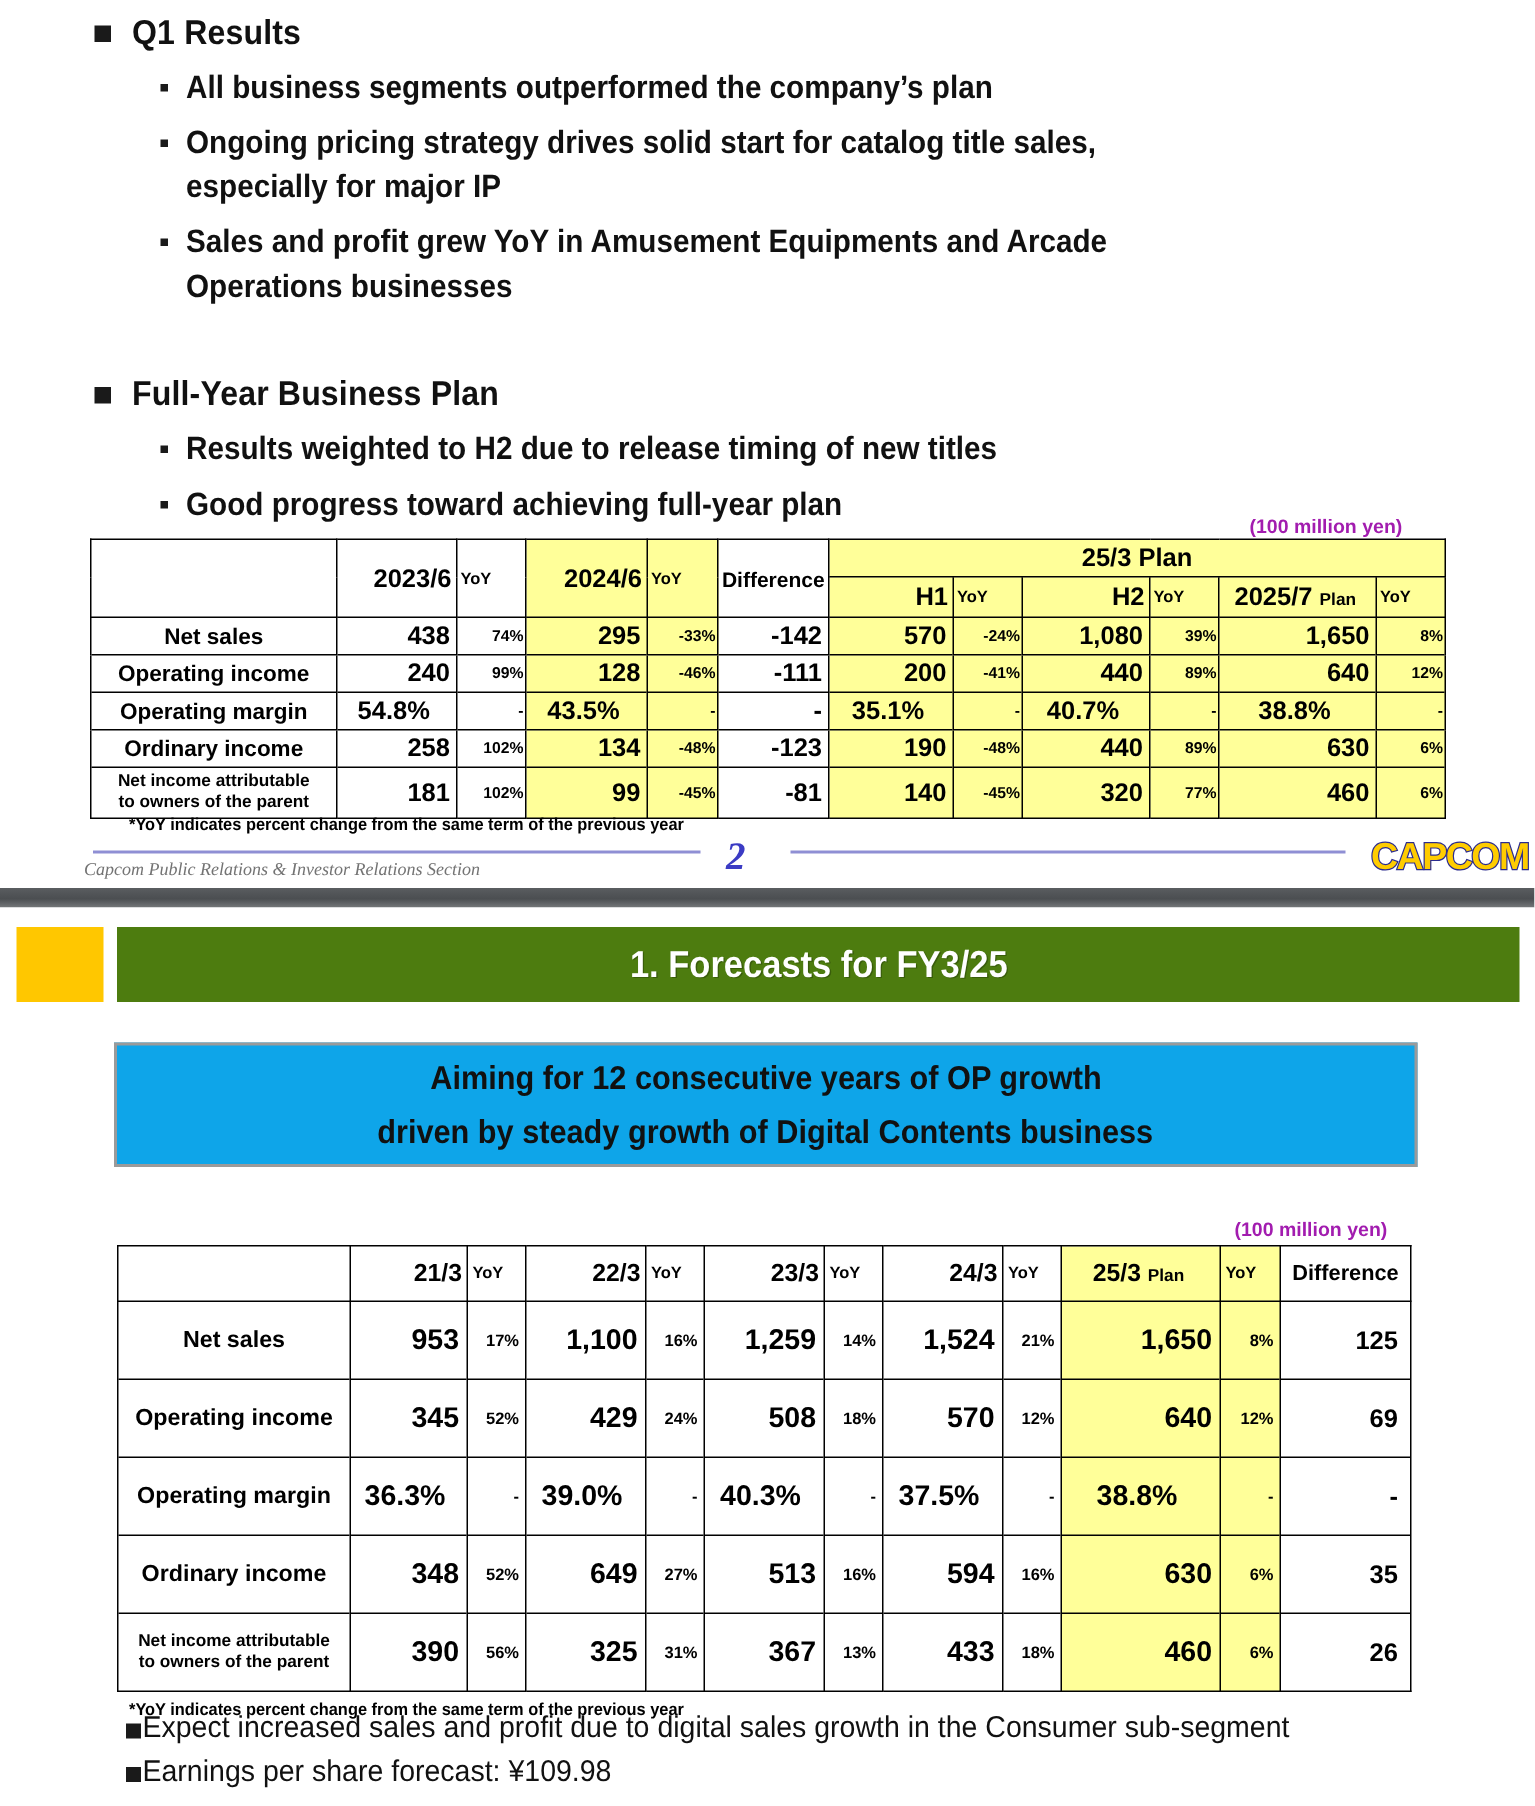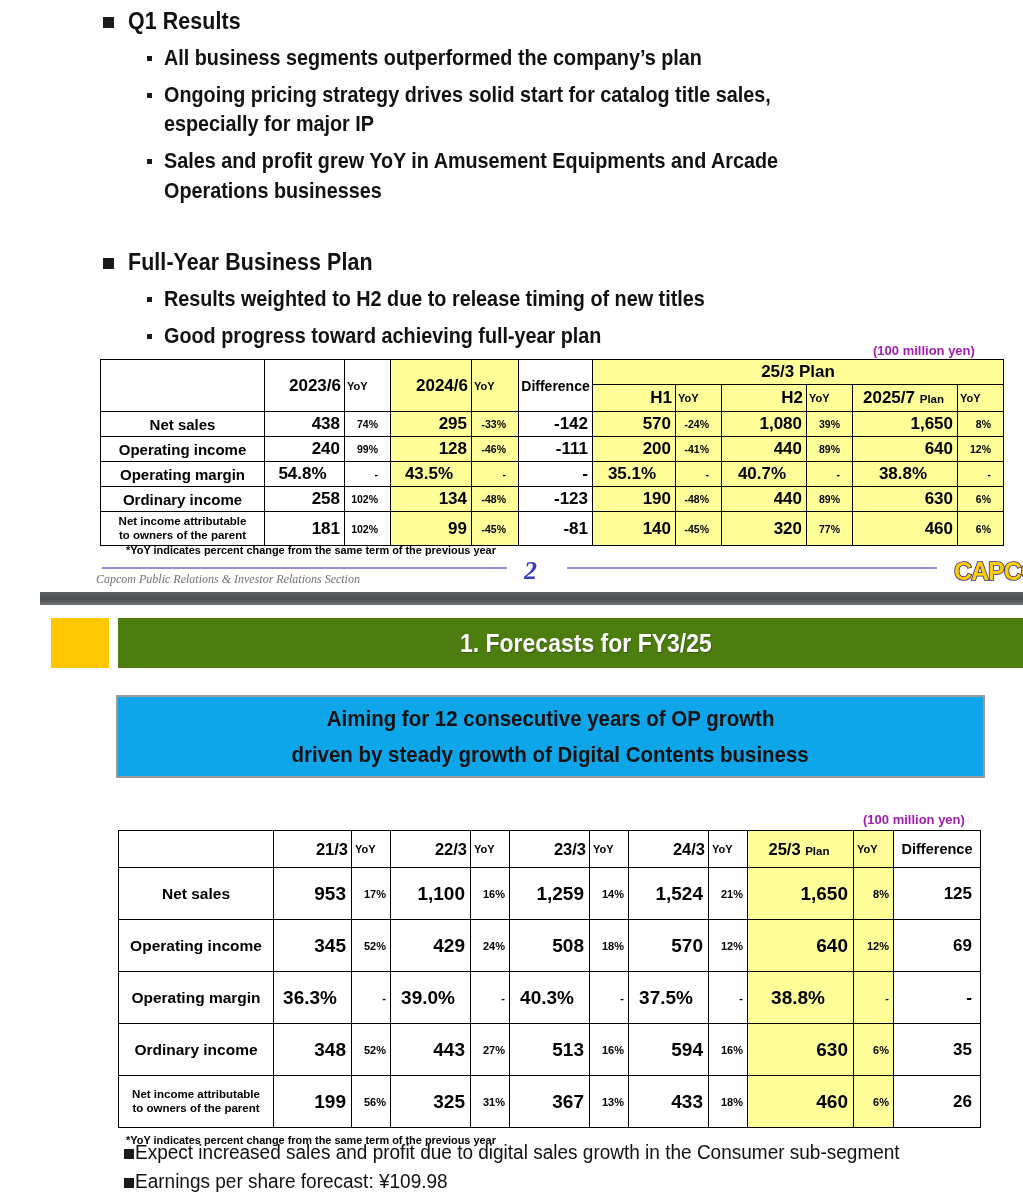--- a/index.html
+++ b/index.html
@@ -2,21 +2,21 @@
 <html><head>
 <meta charset="utf-8">
 <style>
   * { box-sizing: border-box; margin: 0; padding: 0; }
   html, body {
     width: 1023px; height: 1204px;
     background: #ffffff;
     font-family: "Liberation Sans", sans-serif;
     overflow: hidden;
   }
-  .page { position: relative; width: 836px; height: 1204px; margin-left: 40px; }
+  .page { position: relative; width: 836px; height: 1204px; }
 
   
   .slide1 { position: absolute; left:0; top:0; width:1023px; height:592px; background:#fff; }
 
   .bullet-block { position:absolute; }
   .lvl1 { display:flex; align-items:flex-start; gap:14px; }
   .sq {
     width:11px; height:11px; background:#1a1a1a; flex:none;
     margin-top:9px;
   }
@@ -46,21 +46,21 @@
   
   #t1 { position:absolute; left:60px; top:359px; width:903px; }
   #t1 td { height:25px; font-size:15px; }
   #t1 .hdr { height:52px; vertical-align:middle; }
   #t1 .hdr-y { font-size:17px; font-weight:bold; text-align:right; padding-right:3px; }
   #t1 .hdr-yoy { font-size:11px; font-weight:bold; text-align:left; padding-left:2px; }
   #t1 .hdr-plan { font-size:17px; font-weight:bold; text-align:center; }
   #t1 .rowlbl { font-size:15px; font-weight:bold; text-align:center; }
   #t1 .rowlbl-sm { font-size:11.5px; font-weight:bold; text-align:center; line-height:1.15; }
   #t1 .n { font-size:17px; font-weight:bold; text-align:right; padding-right:4px; }
-  #t1 .y { font-size:10.5px; font-weight:bold; text-align:right; padding-right:12px; }
+  #t1 .y { font-size:10.5px; font-weight:bold; text-align:right; padding-right:1px; }
   #t1 tr.dash td { border-bottom:1px dotted #444; }
 
   .unit-label {
     position:absolute; font-size:13px; font-weight:bold; color:#a21caf;
   }
   .note-star {
     position:absolute; font-size:11.5px; font-weight:bold; color:#000;
     transform:scaleX(0.95); transform-origin:left center;
   }
 
@@ -384,35 +384,35 @@
         <td class="body n" style="text-align:center;">37.5%</td>
         <td class="body y">-</td>
         <td class="body n yel" style="text-align:center;">38.8%</td>
         <td class="body y yel">-</td>
         <td class="body dif">-</td>
       </tr>
       <tr class="dash">
         <td class="body rowlbl">Ordinary income</td>
         <td class="body n">348</td>
         <td class="body y">52%</td>
-        <td class="body n">443</td>
+        <td class="body n">649</td>
         <td class="body y">27%</td>
         <td class="body n">513</td>
         <td class="body y">16%</td>
         <td class="body n">594</td>
         <td class="body y">16%</td>
         <td class="body n yel">630</td>
         <td class="body y yel">6%</td>
         <td class="body dif">35</td>
       </tr>
       <tr>
         <td class="body rowlbl-sm">
           <span>Net income attributable<br>to owners of the parent</span>
         </td>
-        <td class="body n">199</td>
+        <td class="body n">390</td>
         <td class="body y">56%</td>
         <td class="body n">325</td>
         <td class="body y">31%</td>
         <td class="body n">367</td>
         <td class="body y">13%</td>
         <td class="body n">433</td>
         <td class="body y">18%</td>
         <td class="body n yel">460</td>
         <td class="body y yel">6%</td>
         <td class="body dif">26</td>

